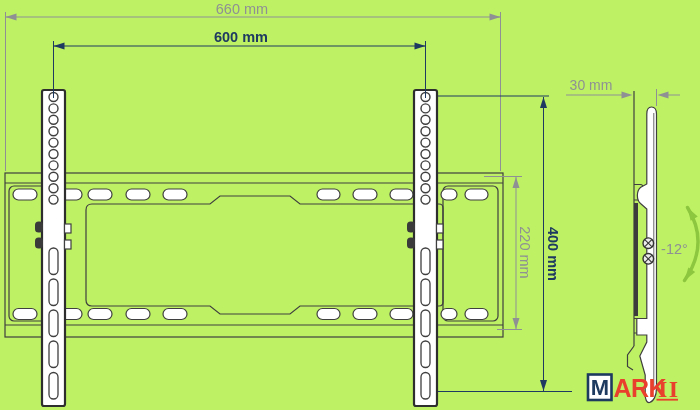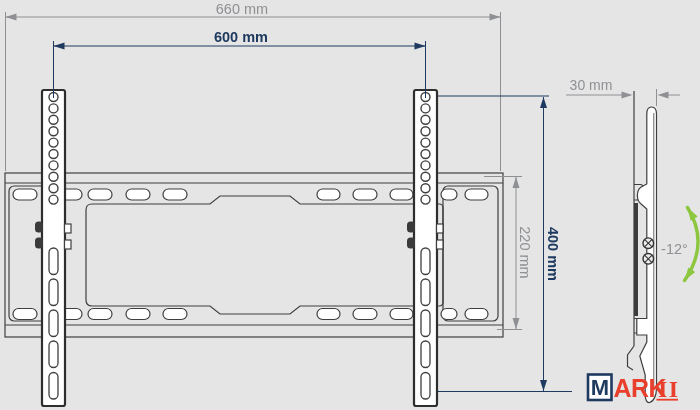--- a/index.html
+++ b/index.html
@@ -1,16 +1,16 @@
 <!DOCTYPE html>
 <html><head>
 <meta charset="utf-8">
 <style>
   html,body{margin:0;padding:0;background:#ffffff;}
-  .stage{position:relative;width:700px;height:410px;background:#e5e5e5;overflow:hidden;
+  .stage{position:relative;width:700px;height:410px;background:#bef264;overflow:hidden;
          font-family:"Liberation Sans", sans-serif;}
   svg{display:block;}
   
   .ol  {stroke:#3f3f3f;stroke-width:1.2;fill:none;}          
   .olw {stroke:#3f3f3f;stroke-width:1.2;fill:#ffffff;}       
   .dimg{stroke:#8e9093;stroke-width:1;fill:none;}            
   .dimn{stroke:#1f3a60;stroke-width:1;fill:none;}            
   text.tg{fill:#8e9093;font-size:14.5px;}
   text.tn{fill:#1f3a60;font-size:14.5px;font-weight:bold;}
   text.ts{fill:#8e9093;font-size:14px;}

